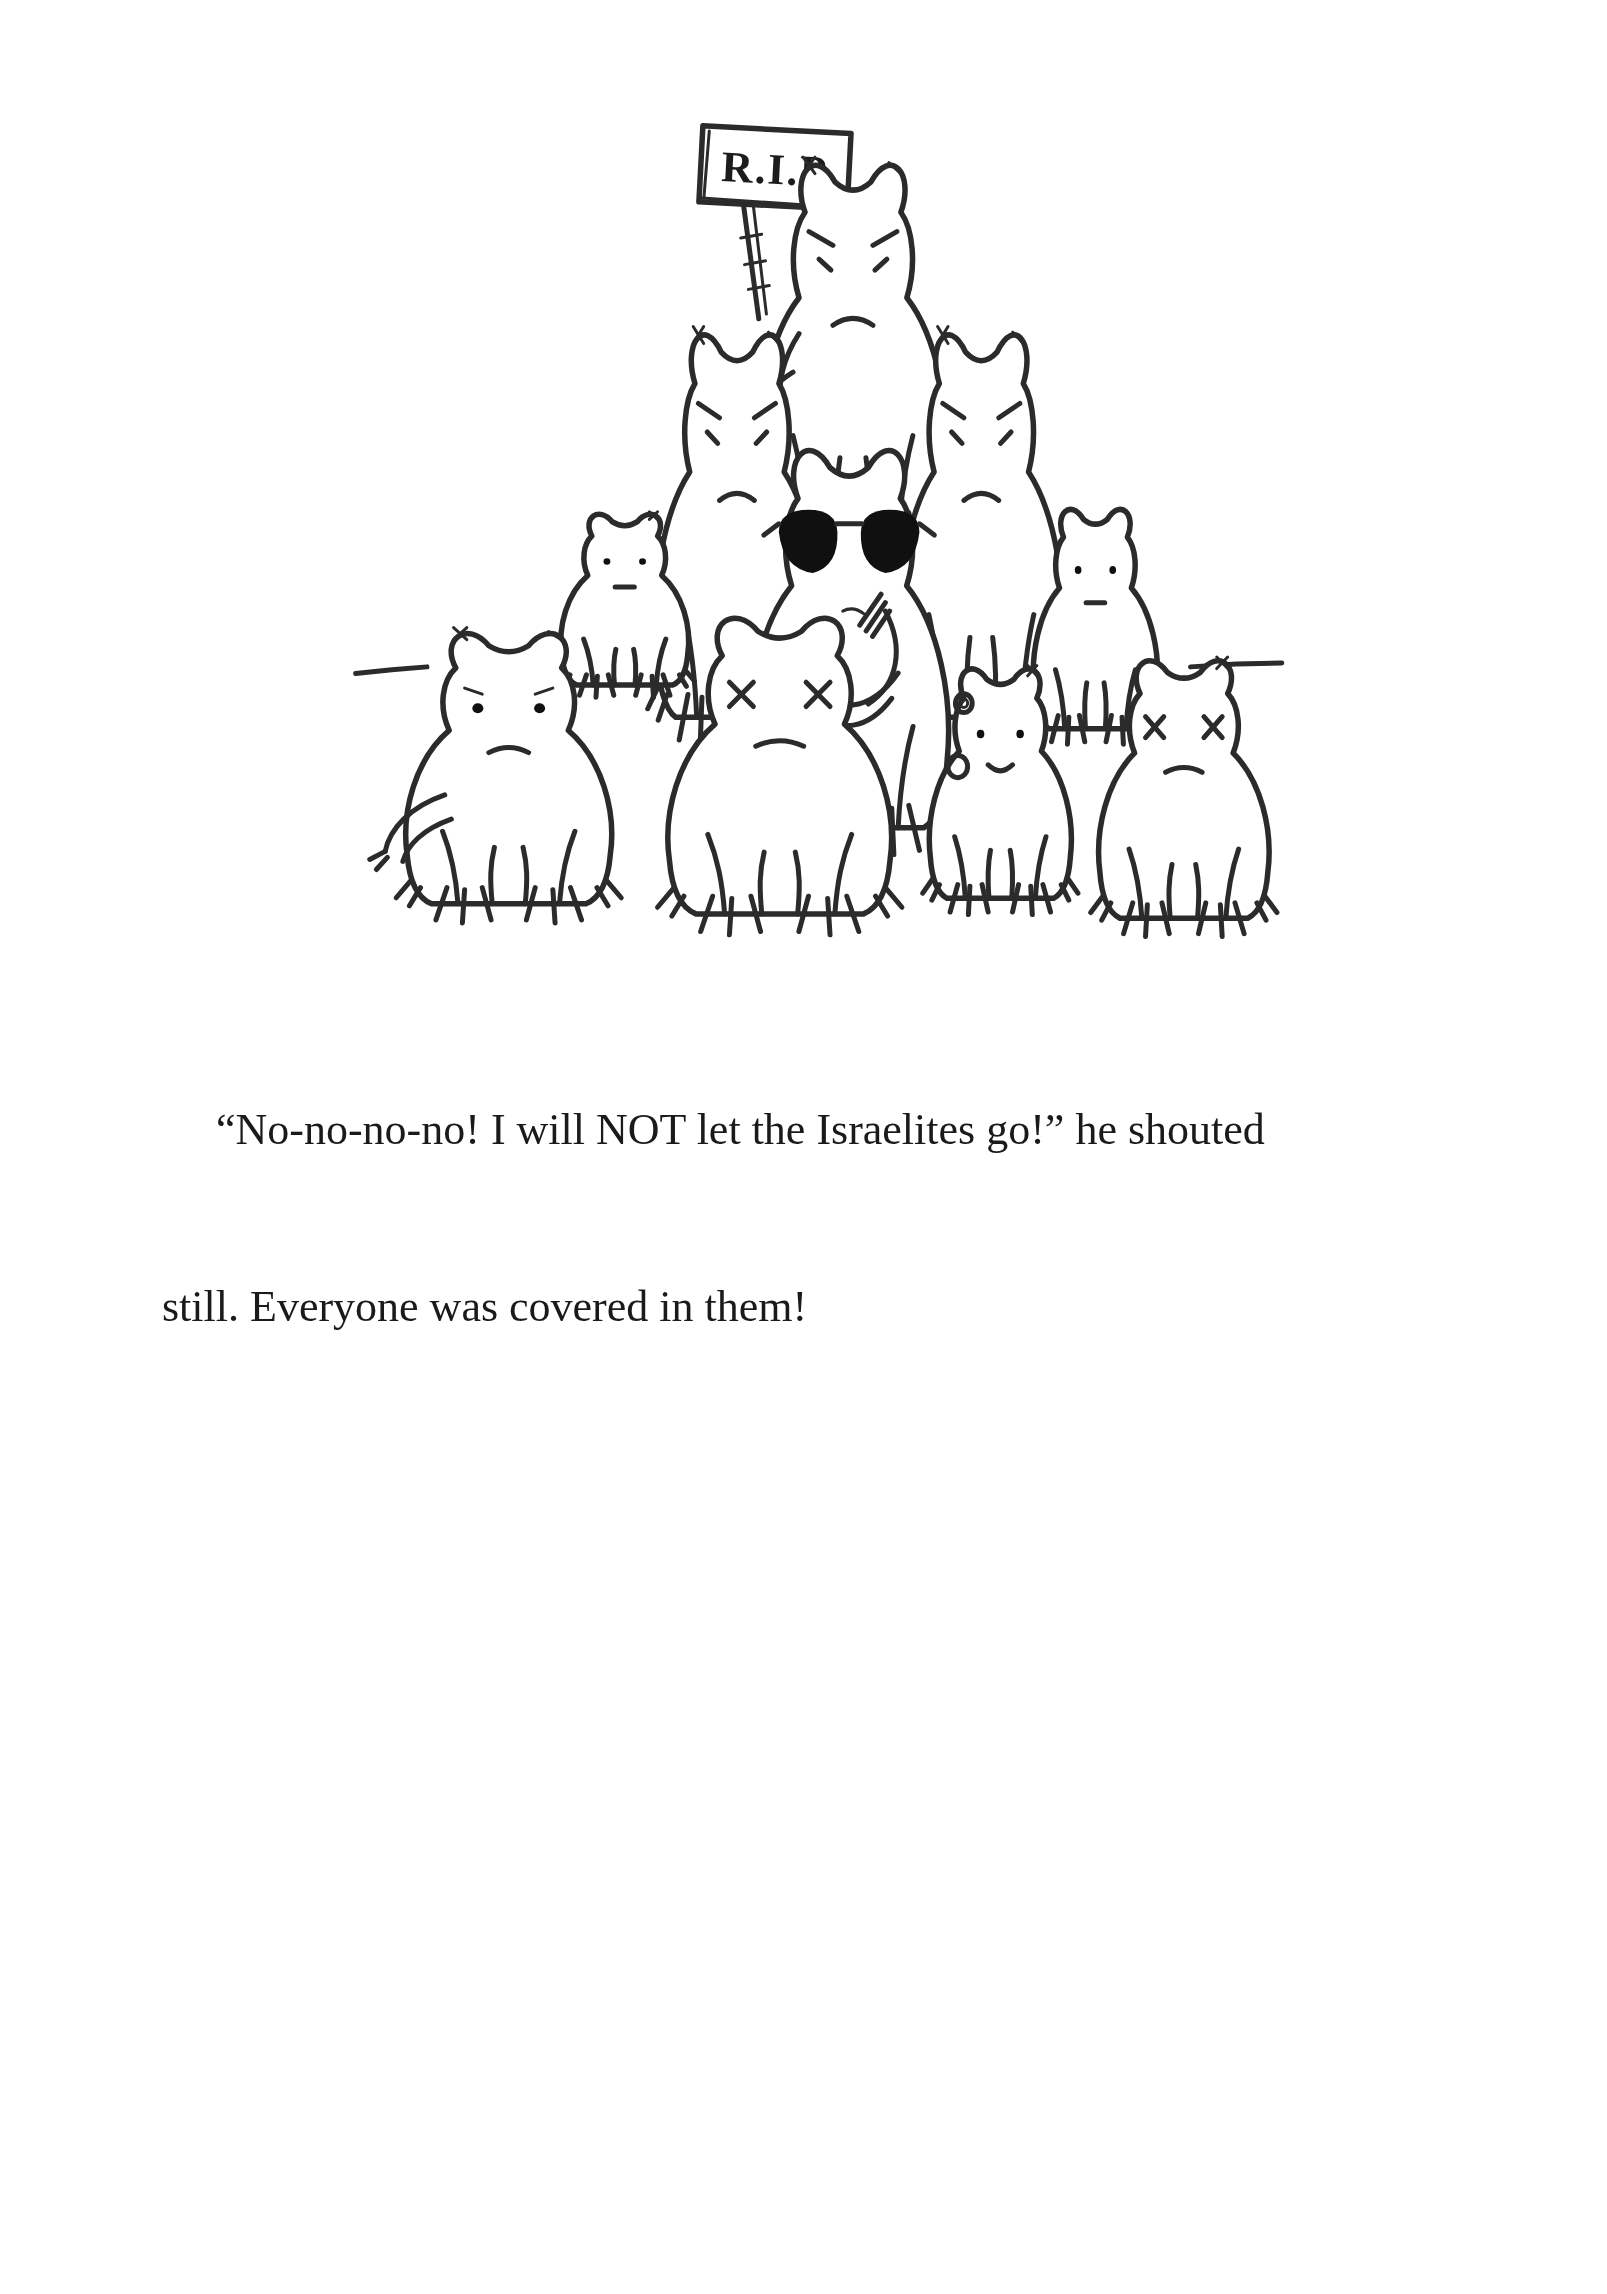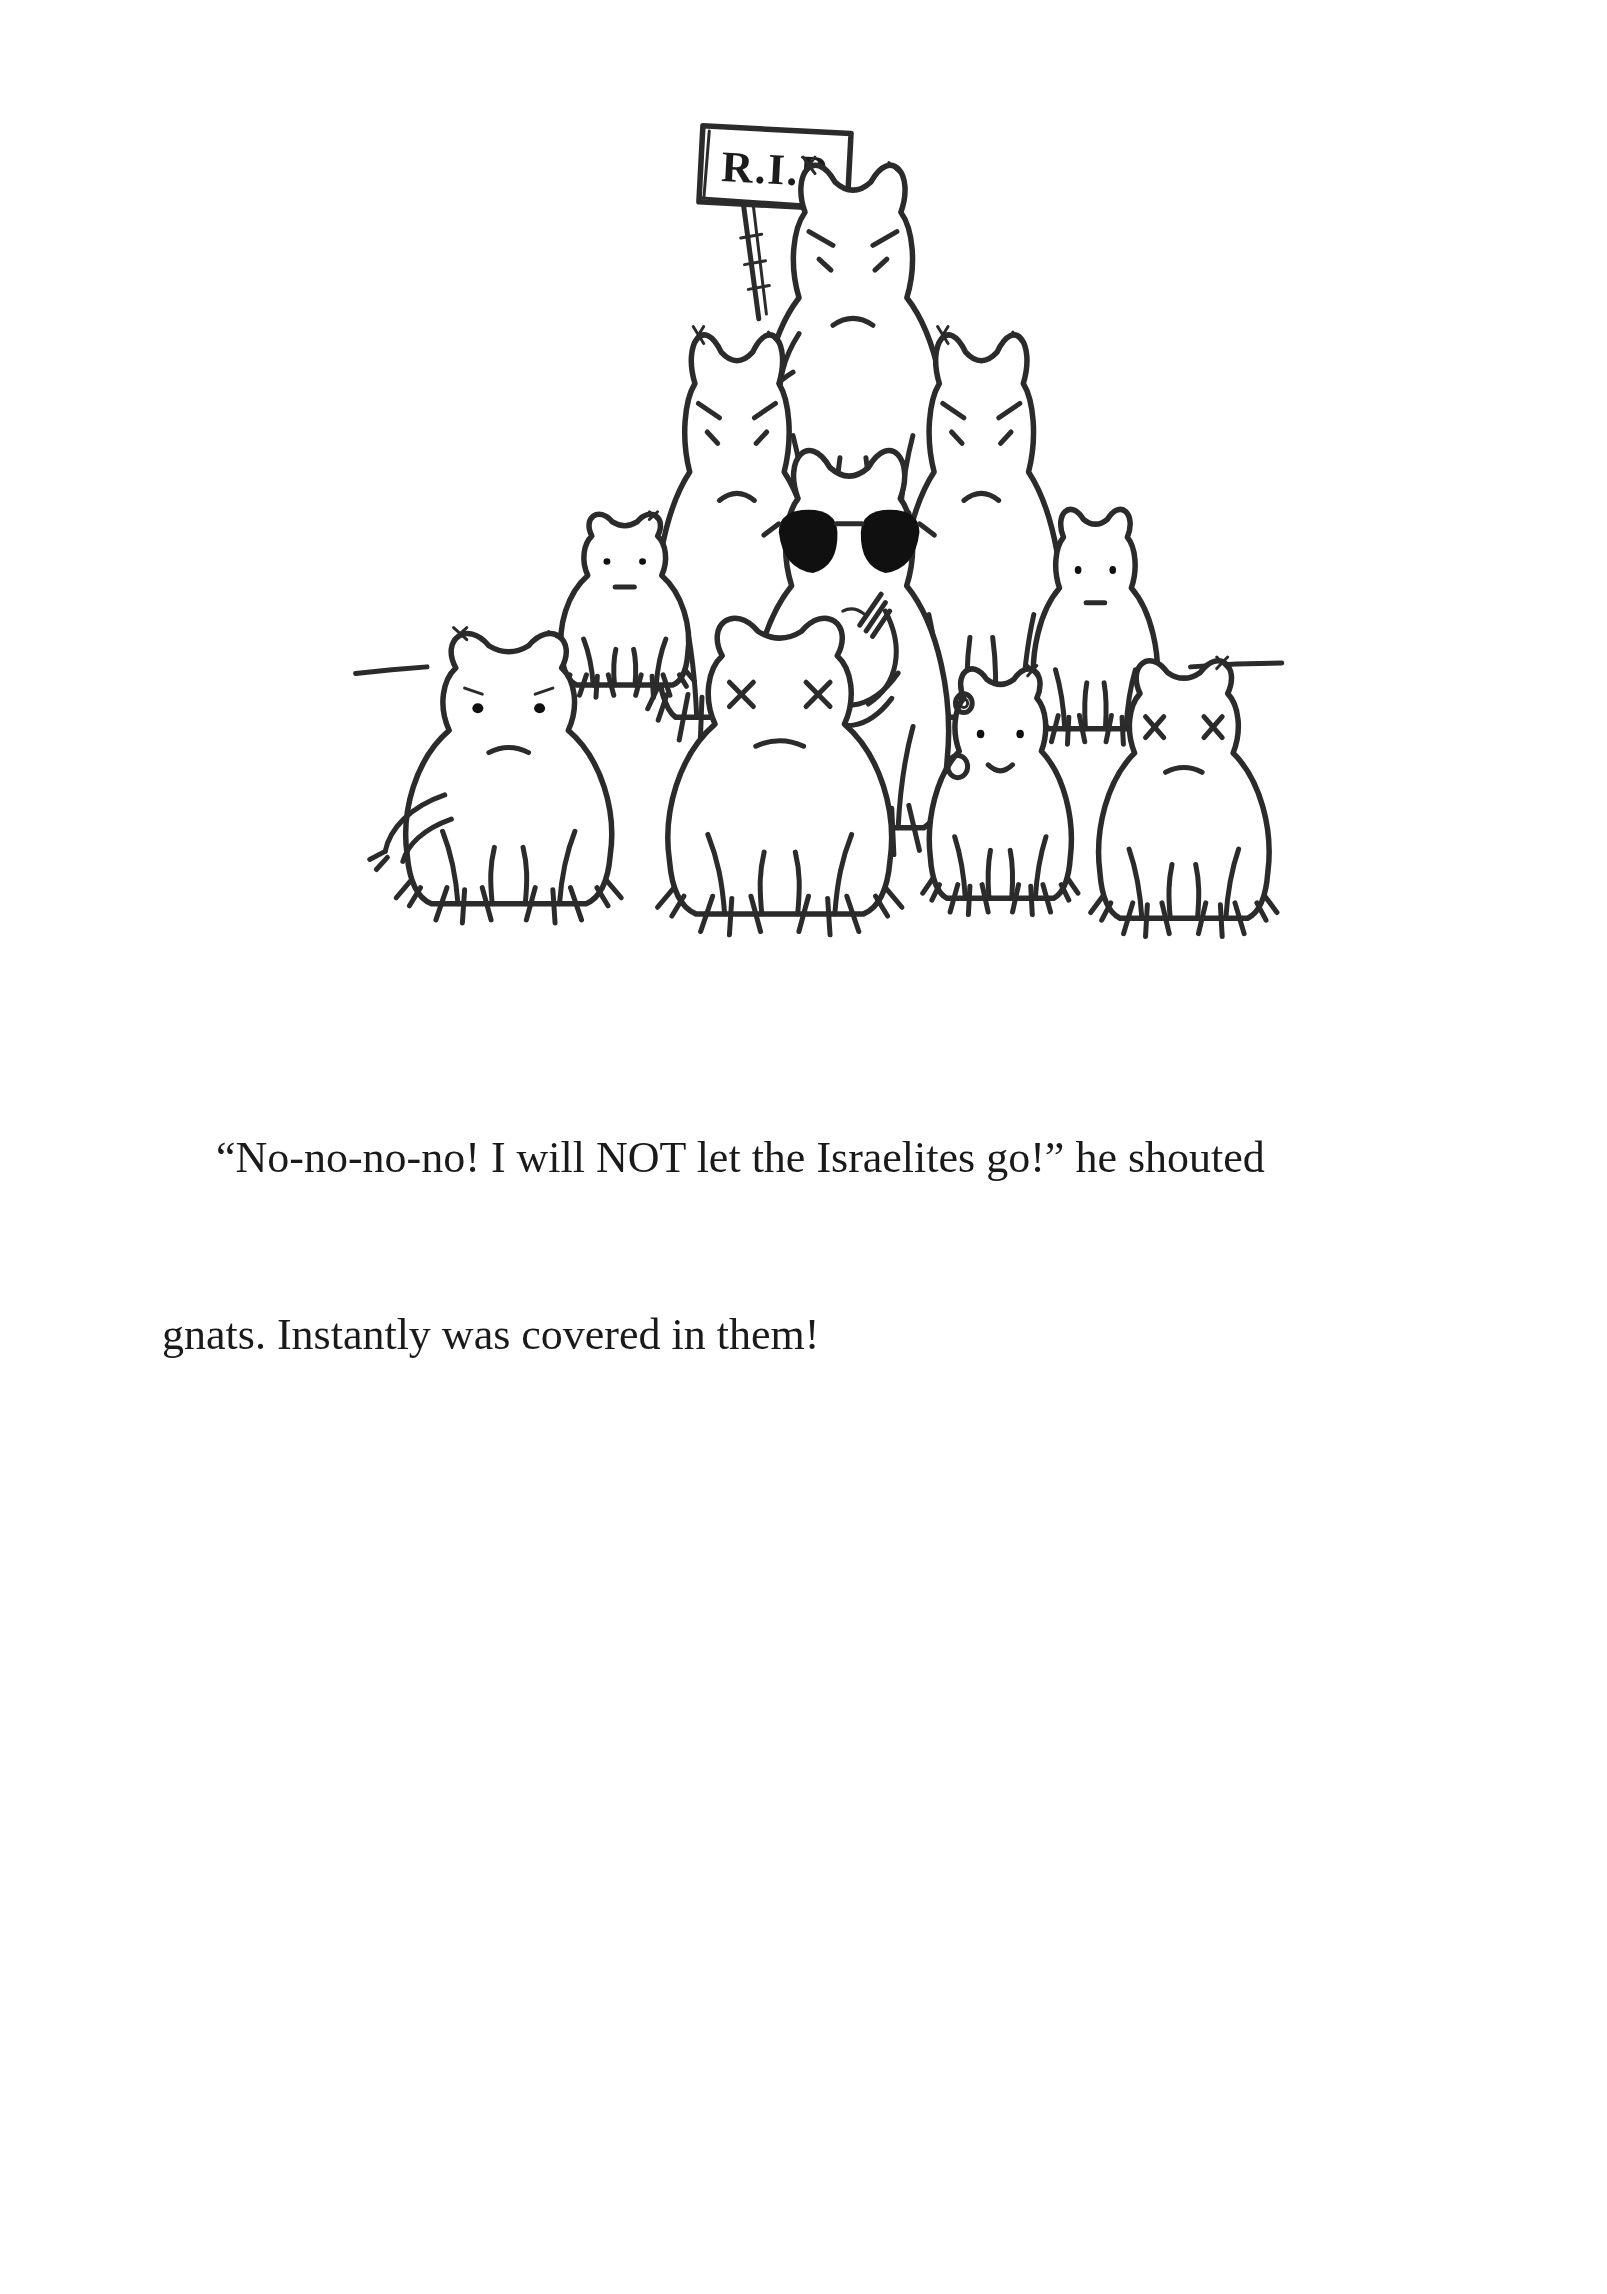--- a/index.html
+++ b/index.html
@@ -35,21 +35,21 @@
   .textblock{
     position:absolute;
     left:162px;top:982px;
     width:1294px;
     font-size:44px;
     line-height:59px;
     color:#1a1a1a;
     white-space:pre;
   }
   .line{height:59px;}
-  .line.indent{padding-left:54px;margin-top:28px;}
+  .line.indent{padding-left:54px;}
 </style>
 </head>
 <body>
 
 <svg class="illustration" viewBox="0 0 1690 1010" xmlns="http://www.w3.org/2000/svg">
   <defs>
     <g id="frog-body">
       <path class="bodyfill" d="M -48 -98
         C -62 -126 -38 -146 -18 -120
         Q 0 -108 18 -120
@@ -210,21 +210,21 @@
   </g>
   <g transform="translate(1245,828) scale(0.96,1.01)">
     <use href="#frog-body"></use>
     <use href="#face-bigx"></use>
     <use href="#xmark-right"></use>
   </g>
 </svg>
 
 <div class="textblock">
   <div class="line indent">“No-no-no-no! I will NOT let the Israelites go!” he shouted</div>
-  <div class="line">gnats. Instantly was covered in them!</div>
+  <div class="line">still. Everyone was covered in them!</div>
   
   
   
   
   
   
   
   
   
   

